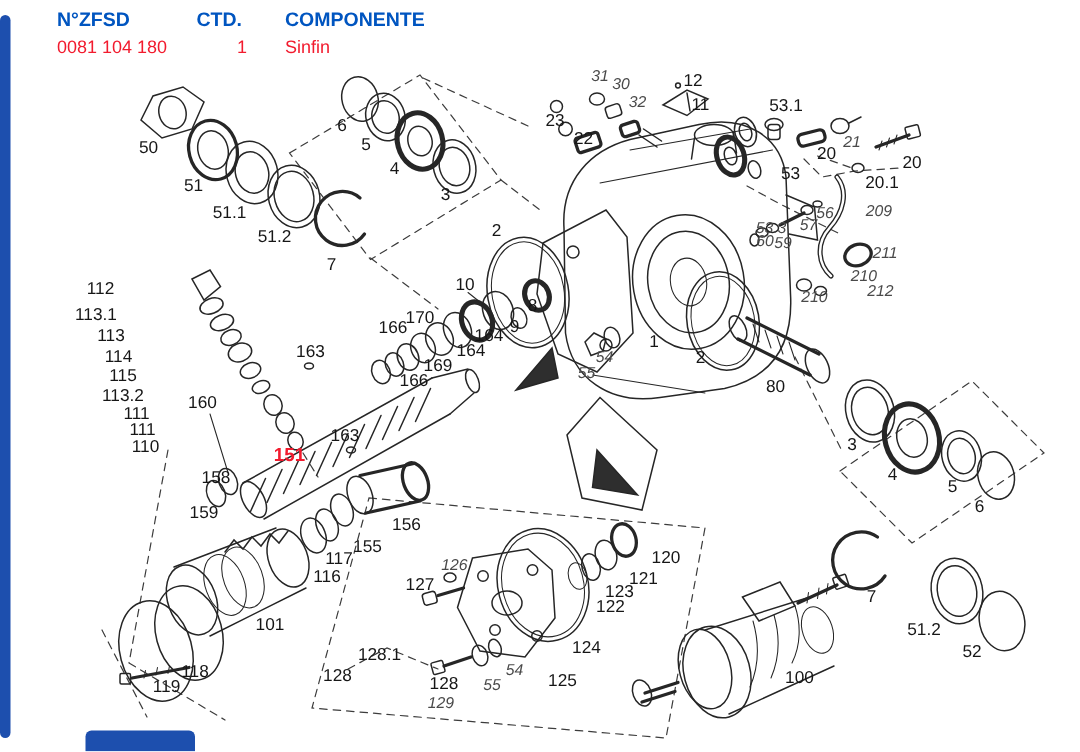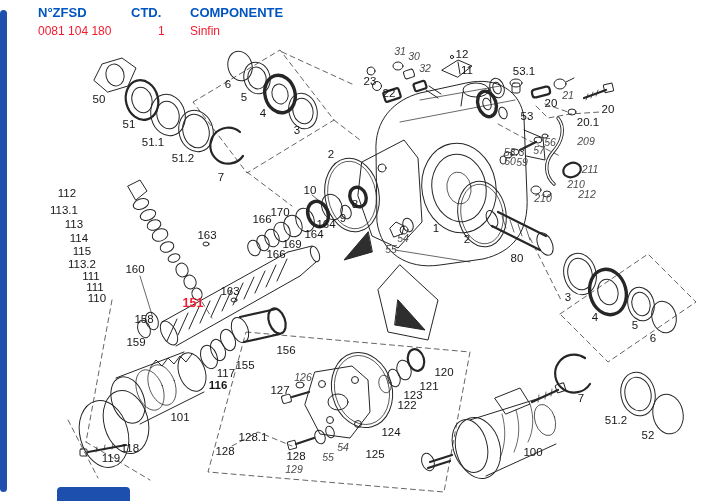--- a/index.html
+++ b/index.html
@@ -322,24 +322,24 @@
       <span class="lbl i" style="left: 391px; top: 249px;">55</span>
       <span class="lbl" style="left: 568px; top: 297px;">3</span>
       <span class="lbl" style="left: 595px; top: 317px;">4</span>
       <span class="lbl" style="left: 635px; top: 325px;">5</span>
       <span class="lbl" style="left: 653px; top: 338px;">6</span>
       <span class="lbl" style="left: 581px; top: 398px;">7</span>
       <span class="lbl" style="left: 616px; top: 420px;">51.2</span>
       <span class="lbl" style="left: 648px; top: 435px;">52</span>
       <span class="lbl" style="left: 144px; top: 319px;">158</span>
       <span class="lbl" style="left: 136px; top: 342px;">159</span>
-      <span class="lbl" style="left: 286px; top: 350px;">156</span>
+      <span class="lbl" style="left: 271px; top: 350px;">156</span>
       <span class="lbl" style="left: 245px; top: 365px;">155</span>
       <span class="lbl" style="left: 226px; top: 373px;">117</span>
-      <span class="lbl" style="left: 218px; top: 385px; font-weight: bold;">116</span>
+      <span class="lbl" style="left: 218px; top: 385px;">116</span>
       <span class="lbl" style="left: 180px; top: 417px;">101</span>
       <span class="lbl" style="left: 130px; top: 448px;">118</span>
       <span class="lbl" style="left: 111px; top: 458px;">119</span>
       <span class="lbl i" style="left: 303px; top: 377px;">126</span>
       <span class="lbl" style="left: 280px; top: 390px;">127</span>
       <span class="lbl" style="left: 253px; top: 437px;">128.1</span>
       <span class="lbl" style="left: 225px; top: 451px;">128</span>
       <span class="lbl" style="left: 296px; top: 456px;">128</span>
       <span class="lbl i" style="left: 294px; top: 469px;">129</span>
       <span class="lbl i" style="left: 328px; top: 457px;">55</span>

